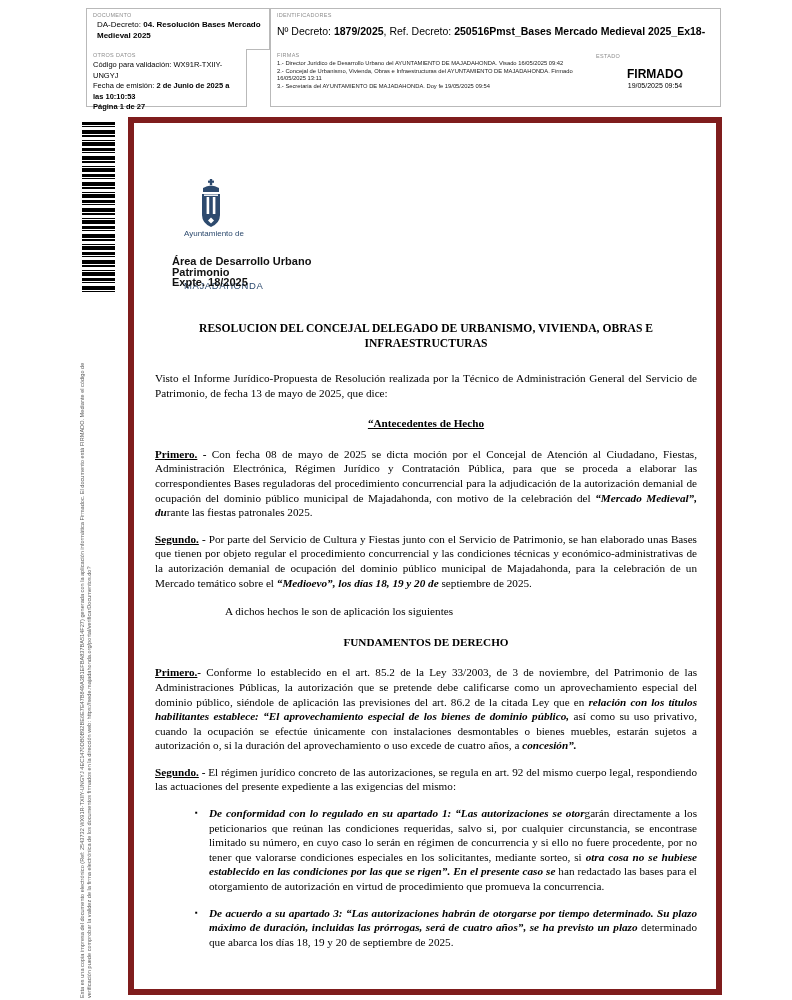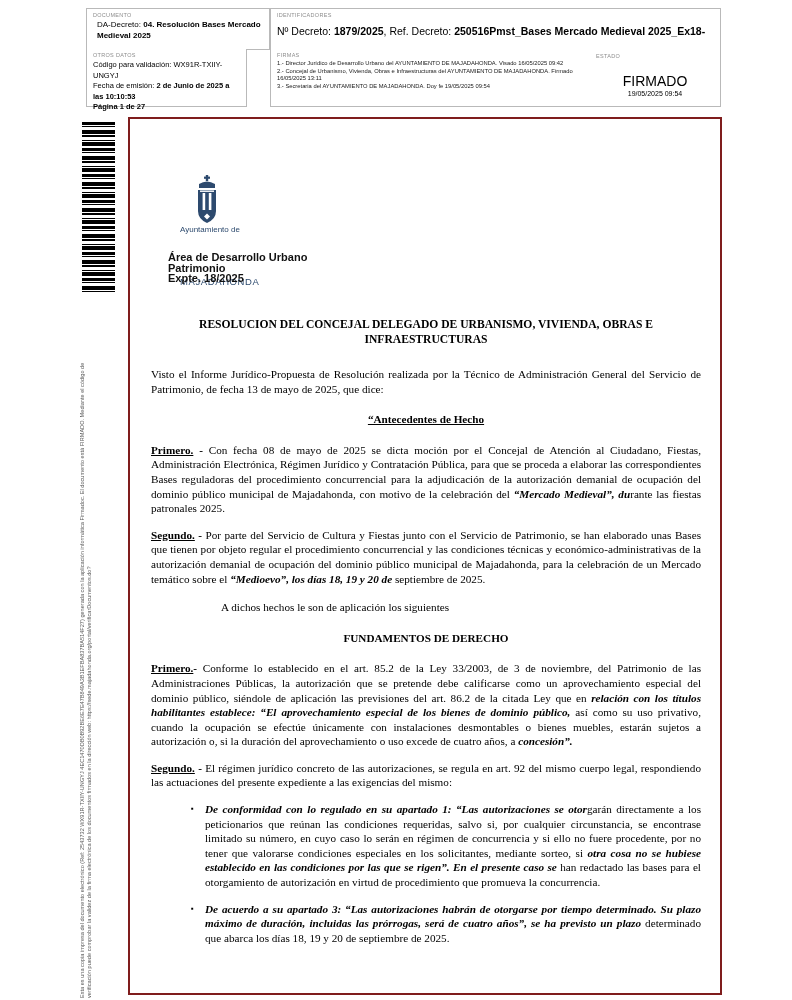--- a/index.html
+++ b/index.html
@@ -19,41 +19,41 @@
   #box-documento .content{font-size:8px;line-height:10.5px;padding-left:4px;}
   #box-otros{left:86px;top:49px;width:161px;height:58px;border-top:none;}
   #box-otros .content{font-size:7.5px;line-height:10.5px;}
   #box-ident{left:270px;top:8px;width:451px;height:42px;}
   #box-ident .content{font-size:10.5px;line-height:22px;font-family:"Liberation Sans",sans-serif;}
   #box-firmas{left:270px;top:49px;width:451px;height:58px;border-top:none;display:flex;}
   .firmas-col{flex:1 1 auto;}
   .firmas-list{font-size:5.8px;line-height:7.6px;color:#1a1a1a;}
   .estado-col{width:118px;flex:0 0 auto;text-align:center;padding-top:1px;}
   .estado-col .boxlabel{text-align:left;}
-  .estado-value{font-size:14px;font-weight:normal;margin-top:14px;}
+  .estado-value{font-size:12px;font-weight:bold;margin-top:8px;}
   .estado-date{font-size:7px;margin-top:1px;}
   .s-b{font-weight:bold;}
   .s-n{font-weight:normal;}
   .s-bi{font-weight:bold;font-style:italic;}
   .s-bu{font-weight:bold;text-decoration:underline;}
 
   
   #barcode{position:absolute;left:82px;top:122px;width:33px;height:170px;
     background:repeating-linear-gradient(180deg,
       #000 0 3px,#fff 3px 4px,#000 4px 5px,#fff 5px 8px,
       #000 8px 12px,#fff 12px 13px,#000 13px 15px,#fff 15px 18px,
       #000 18px 19px,#fff 19px 20px,#000 20px 24px,#fff 24px 26px);}
 
   
   #vtext{position:absolute;left:79px;top:998px;width:692px;
     transform:rotate(-90deg);transform-origin:0 0;
     font-size:5.6px;line-height:7.2px;color:#5a5a5a;}
 
   
-  #page{position:absolute;left:128px;top:117px;width:594px;height:878px;border:2px solid #7f1d1d;background:#fff;}
+  #page{position:absolute;left:128px;top:117px;width:594px;height:878px;border:6px solid #7f1d1d;background:#fff;}
   #page-head{position:relative;height:198px;}
   #logo{position:absolute;left:61px;top:56px;width:32px;height:50px;}
   #org{position:absolute;left:50px;top:106px;color:var(--logo-color);}
   #org .l1{font-size:8px;line-height:9px;}
   #org .l2{font-size:9.5px;letter-spacing:.6px;line-height:11px;margin-top:42px;}
   #dept{position:absolute;left:38px;top:133px;font-size:11px;font-weight:bold;line-height:10.5px;color:#111;}
 
   #doc-body{margin:0 19px 0 21px;font-family:"Liberation Serif", serif;font-size:11.2px;line-height:14.6px;color:#000;}
   #doc-title{text-align:center;font-weight:bold;font-size:11.6px;line-height:15px;margin-bottom:20px;}
   .blk{margin-bottom:12px;}

